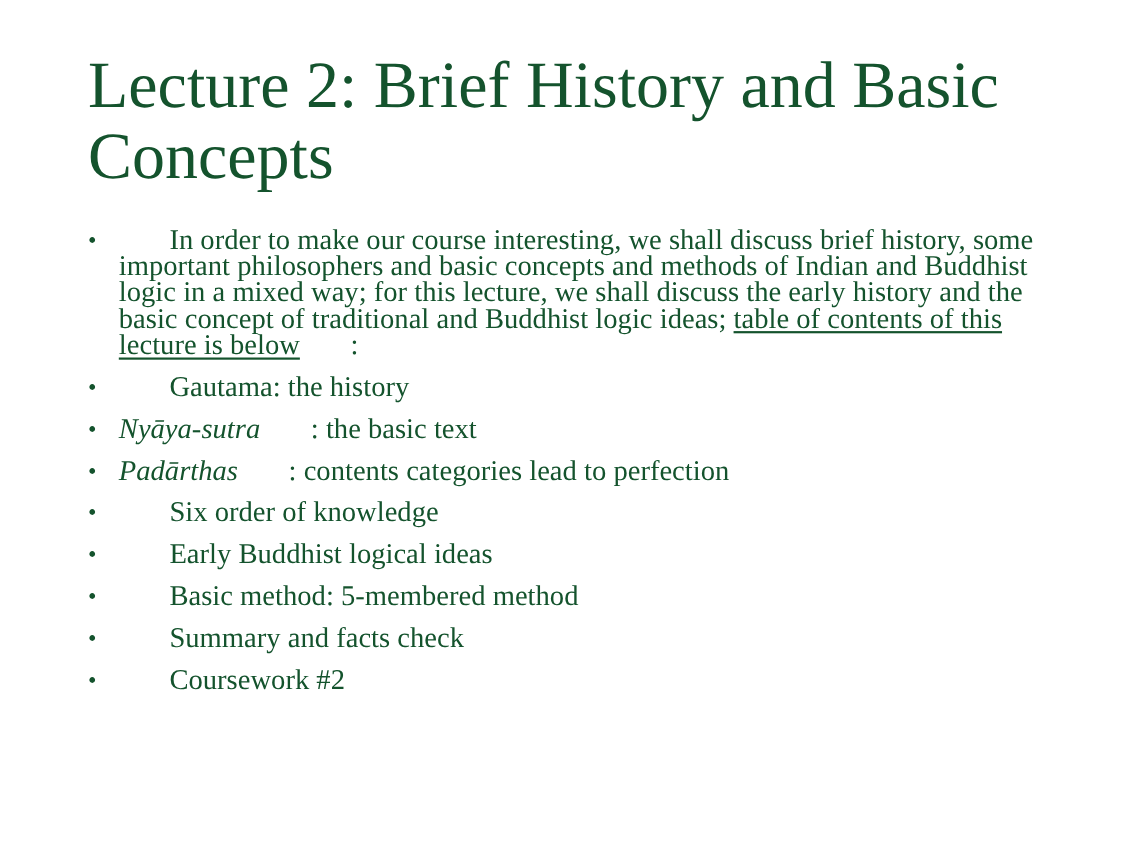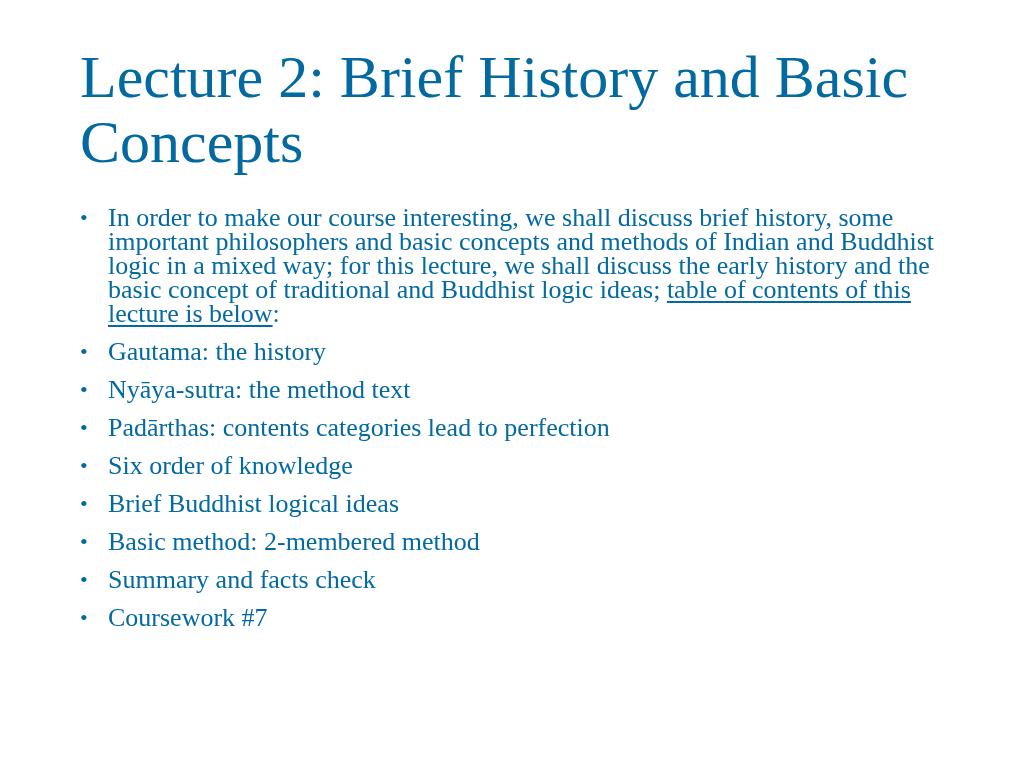--- a/index.html
+++ b/index.html
@@ -45,63 +45,63 @@
   }
   .marker {
     flex: 0 0 28px;
     width: 28px;
     font-size: 22px;
     line-height: 24px;
   }
   .txt {
     flex: 1 1 auto;
   }
-  .seg-normal { font-style: normal; }
-  .seg-italic { }
+  .seg-normal { font-style: normal; margin-left: 46px; }
+  .seg-italic { font-style: italic; }
   .seg-underline {
     text-decoration: underline;
     text-underline-offset: 3px;
   }
 </style>
 </head>
 <body>
 
-<div class="slide" style="background: rgb(255, 255, 255); color: #0369a1;">
+<div class="slide" style="background: rgb(255, 255, 255); color: #14532d;">
   <h1 class="slide-title">Lecture 2: Brief History and Basic Concepts</h1>
   <ul class="bullet-list">
       <li>
         <span class="marker">•</span>
         <span class="txt"><span class="seg-normal">In order to make our course interesting, we shall discuss brief history, some important philosophers and basic concepts and methods of Indian and Buddhist logic in a mixed way; for this lecture, we shall discuss the early history and the basic concept of traditional and Buddhist logic ideas; </span><span class="seg-underline">table of contents of this lecture is below</span><span class="seg-normal">:</span></span>
       </li>
       <li>
         <span class="marker">•</span>
         <span class="txt"><span class="seg-normal">Gautama: the history</span></span>
       </li>
       <li>
         <span class="marker">•</span>
-        <span class="txt"><span class="seg-italic">Nyāya-sutra</span><span class="seg-normal">: the method text</span></span>
+        <span class="txt"><span class="seg-italic">Nyāya-sutra</span><span class="seg-normal">: the basic text</span></span>
       </li>
       <li>
         <span class="marker">•</span>
         <span class="txt"><span class="seg-italic">Padārthas</span><span class="seg-normal">: contents categories lead to perfection</span></span>
       </li>
       <li>
         <span class="marker">•</span>
         <span class="txt"><span class="seg-normal">Six order of knowledge</span></span>
       </li>
       <li>
         <span class="marker">•</span>
-        <span class="txt"><span class="seg-normal">Brief Buddhist logical ideas</span></span>
+        <span class="txt"><span class="seg-normal">Early Buddhist logical ideas</span></span>
       </li>
       <li>
         <span class="marker">•</span>
-        <span class="txt"><span class="seg-normal">Basic method: 2-membered method</span></span>
+        <span class="txt"><span class="seg-normal">Basic method: 5-membered method</span></span>
       </li>
       <li>
         <span class="marker">•</span>
         <span class="txt"><span class="seg-normal">Summary and facts check</span></span>
       </li>
       <li>
         <span class="marker">•</span>
-        <span class="txt"><span class="seg-normal">Coursework #7</span></span>
+        <span class="txt"><span class="seg-normal">Coursework #2</span></span>
       </li>
     </ul>
 </div>
 
 </body></html>

